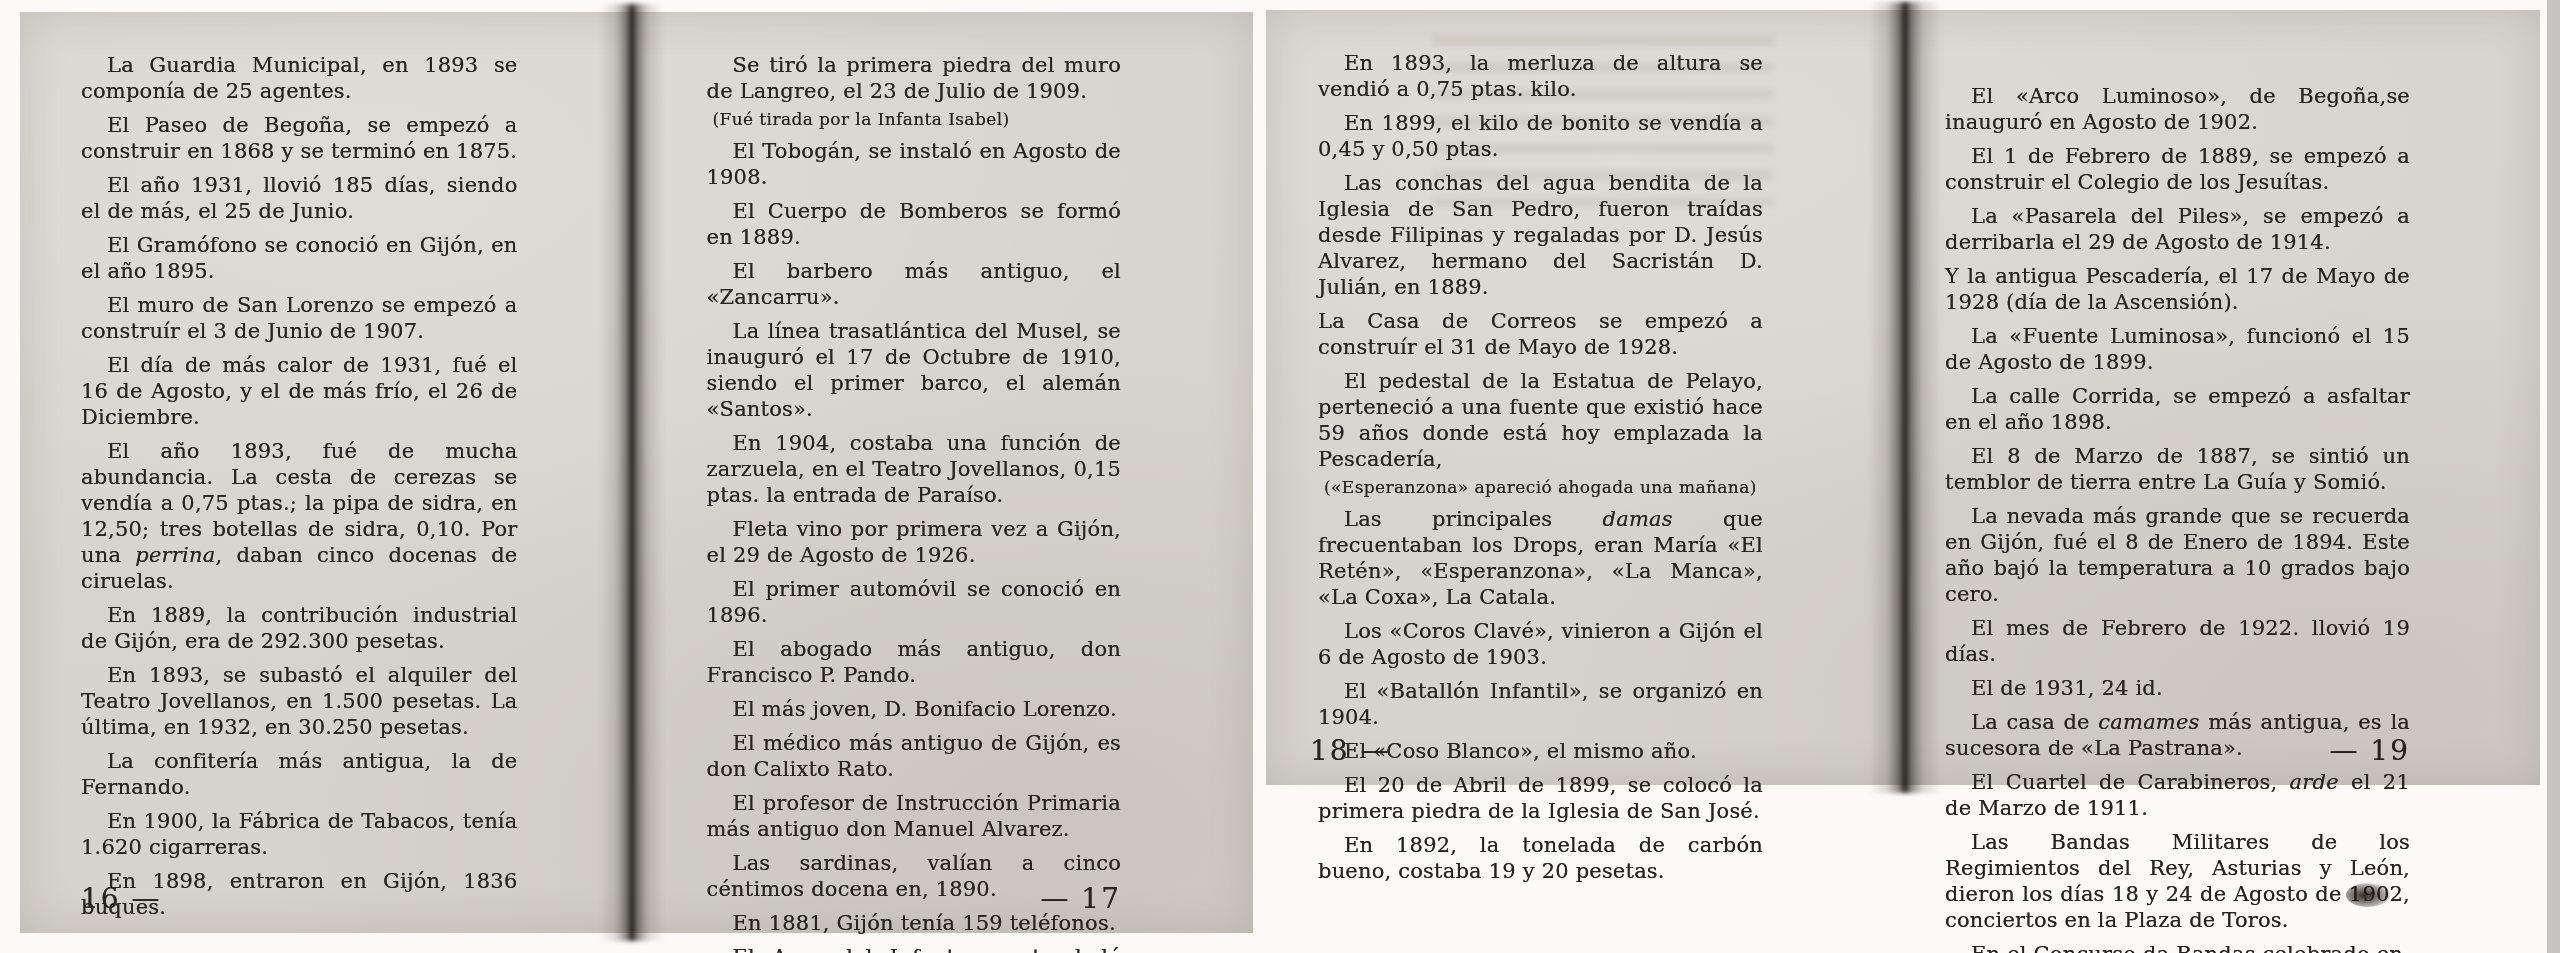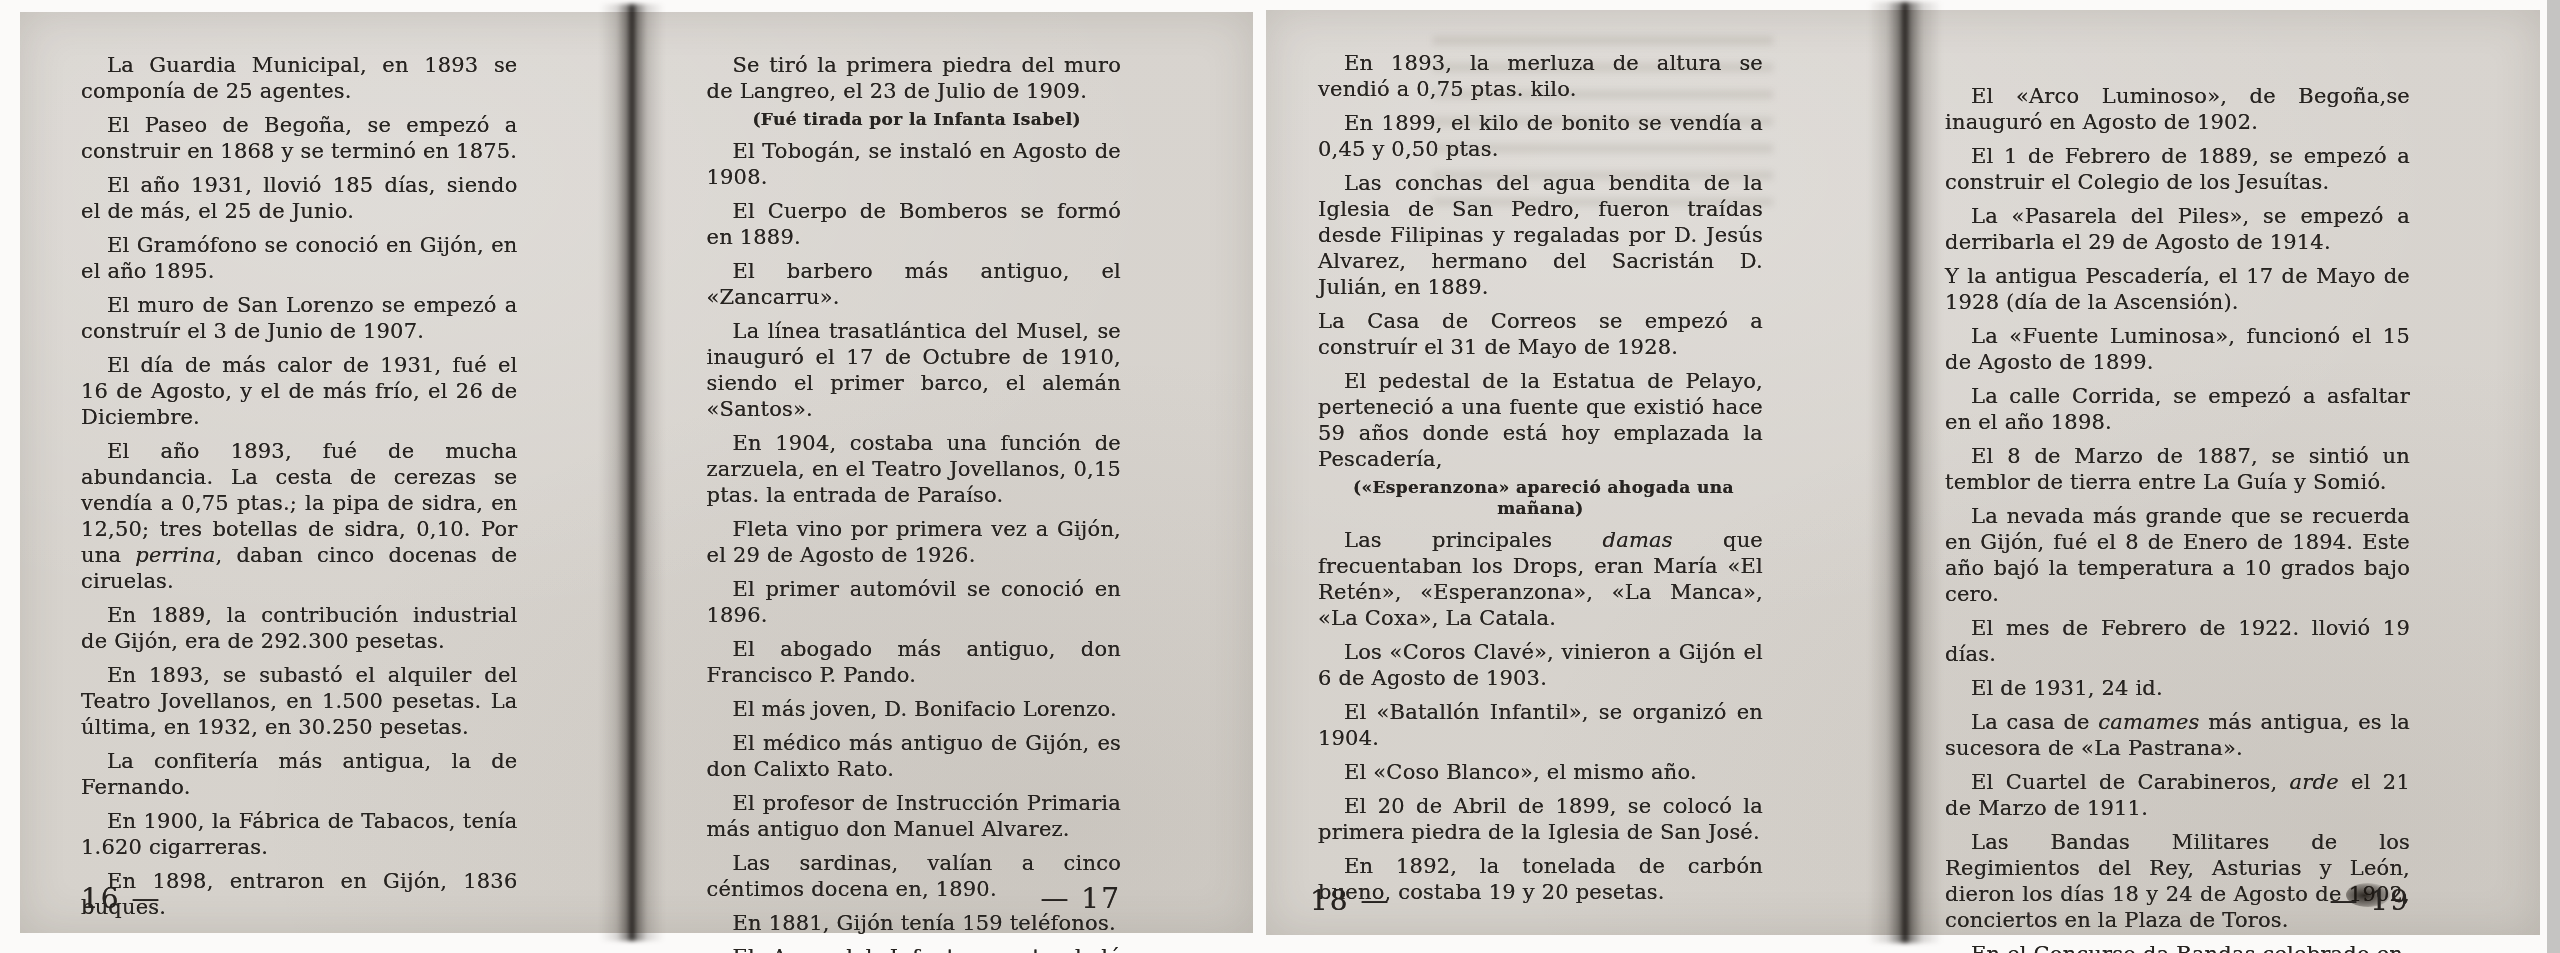--- a/index.html
+++ b/index.html
@@ -16,21 +16,21 @@
   
   .spread {
     position: absolute;
     background:
       radial-gradient(120% 90% at 28% 18%, rgba(255,255,255,0.20), rgba(255,255,255,0) 55%),
       radial-gradient(110% 85% at 85% 88%, rgba(96,86,74,0.10), rgba(96,86,74,0) 60%),
       linear-gradient(#d8d4cf, #d6d2cc);
     box-shadow: inset 0 0 46px rgba(70,60,50,0.16);
   }
   .s1 { left: 20px;   top: 12px; width: 1233px; height: 921px; }
-  .s2 { left: 1266px; top: 10px; width: 1274px; height: 925px; }
+  .s2 { left: 1266px; top: 10px; width: 1274px; height: 775px; }
 
   
   .gutter {
     position: absolute; top: -8px; bottom: -8px; width: 64px;
     filter: blur(2px);
     pointer-events: none;
     background: linear-gradient(to right,
       rgba(45,38,32,0) 0%,
       rgba(45,38,32,0.16) 26%,
       rgba(25,20,16,0.52) 43%,
@@ -74,25 +74,25 @@
     letter-spacing: 0.2px;
     text-shadow: 0 0 0.6px rgba(40,34,28,0.75);
     hyphens: auto; -webkit-hyphens: auto;
   }
   .para.no-indent { text-indent: 0; }
   .para em { font-style: italic; }
 
   .note {
     font-size: 17px;
     line-height: 21px;
-    font-weight: bold;
+    font-weight: normal;
     text-indent: 6px;
     letter-spacing: 0.4px;
     margin: -3px 0 8px 0;
-    text-align: center;
+    text-align: left;
   }
 
   .page-number {
     position: absolute; bottom: 18px;
     font-size: 28px;
     letter-spacing: 2px;
     text-shadow: 0 0 0.6px rgba(40,34,28,0.75);
   }
   .page-16 .page-number { left: 34px;  right: 146px; }
   .page-17 .page-number { left: 70px;  right: 132px; }

